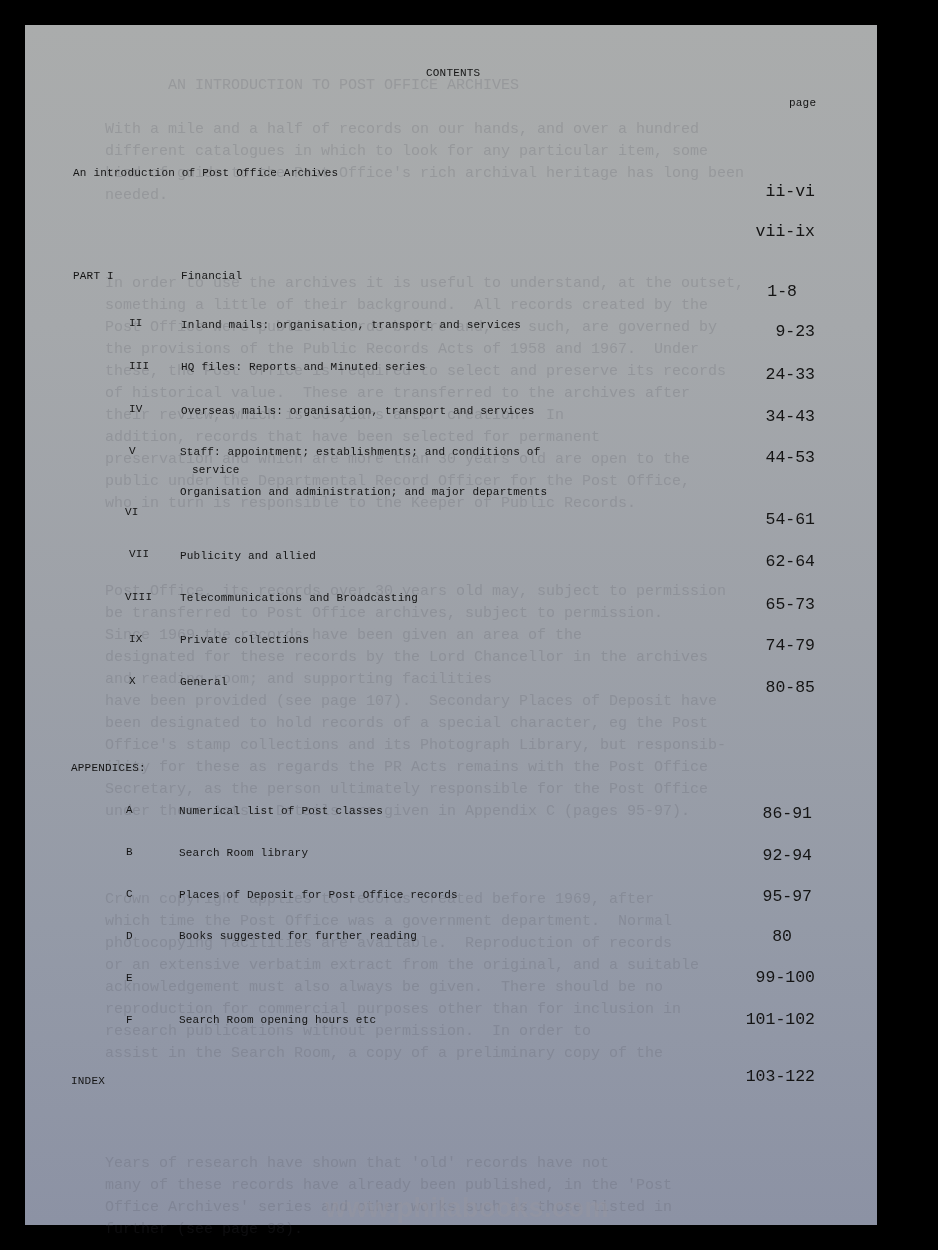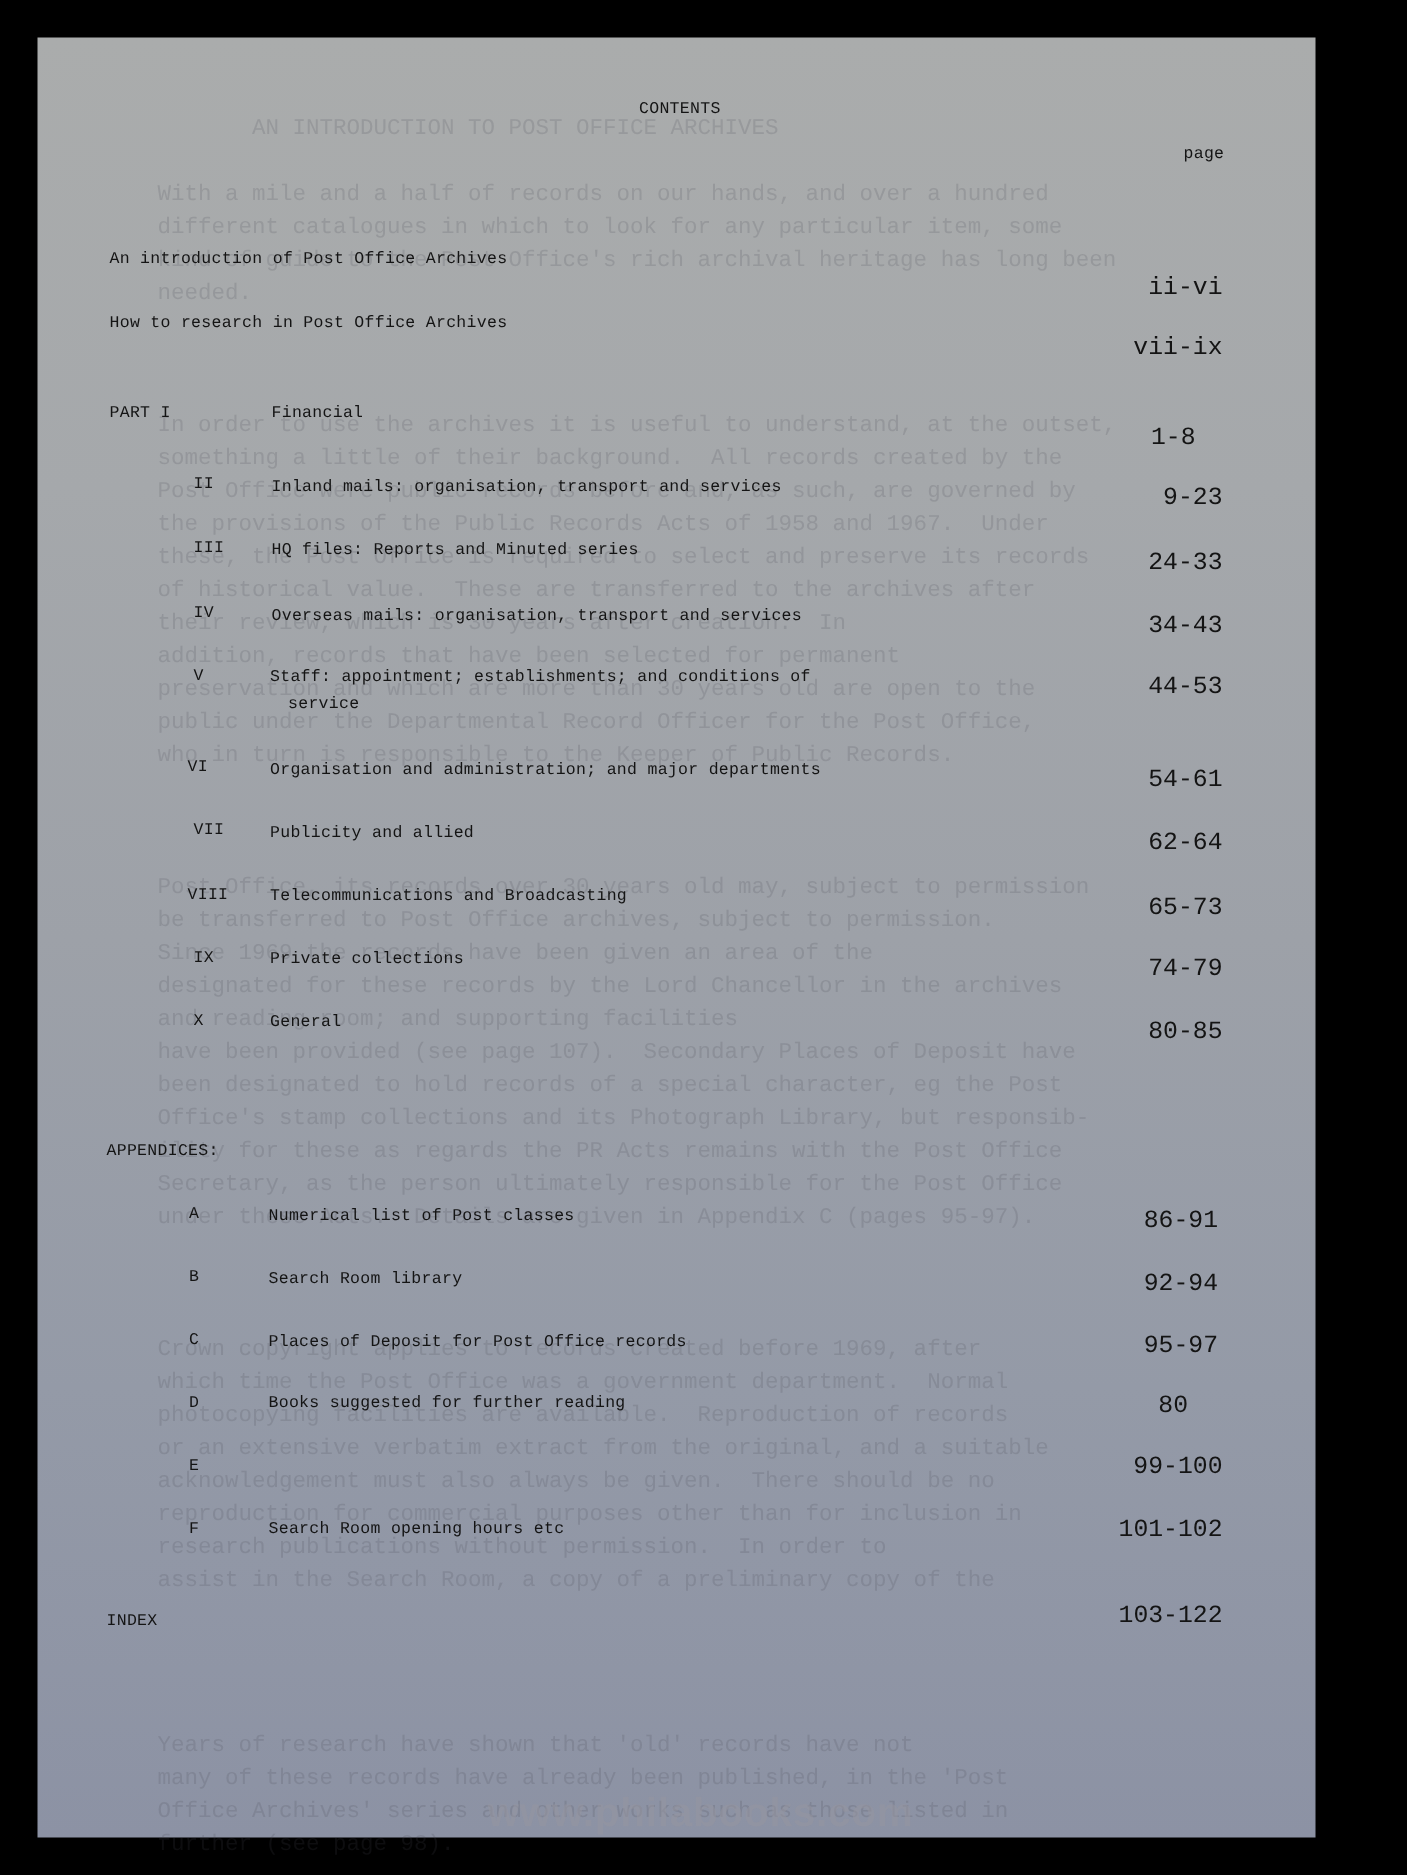--- a/index.html
+++ b/index.html
@@ -88,21 +88,20 @@
 However the staff, before the time of research to come, when all
 earlier Post Office books were reviewed; the records were large and the
 reviewing was carried out without any specified system of records
 </div>
 
   <div class="t" style="left:401px; top:42px;">CONTENTS</div>
   <div class="t" style="left:764px; top:72px;">page</div>
 
   <div class="t" style="left:48px; top:142px;">An introduction of Post Office Archives</div>
   <div class="num" style="right:62px; top:157px;">ii-vi</div>
-  <div class="t" style="left:48px; top:185px;">How to research in Post Office Archives</div>
   <div class="num" style="right:62px; top:197px;">vii-ix</div>
 
   <div class="t" style="left:48px; top:245px;">PART I</div>
   <div class="t" style="left:156px; top:245px;">Financial</div>
   <div class="num" style="right:80px; top:257px;">1-8</div>
 
   <div class="t" style="left:104px; top:292px;">II</div>
   <div class="t" style="left:156px; top:294px;">Inland mails: organisation, transport and services</div>
   <div class="num" style="right:62px; top:297px;">9-23</div>
 
@@ -113,21 +112,21 @@
   <div class="t" style="left:104px; top:378px;">IV</div>
   <div class="t" style="left:156px; top:380px;">Overseas mails: organisation, transport and services</div>
   <div class="num" style="right:62px; top:382px;">34-43</div>
 
   <div class="t" style="left:104px; top:420px;">V</div>
   <div class="t" style="left:155px; top:421px;">Staff: appointment; establishments; and conditions of</div>
   <div class="t" style="left:167px; top:439px;">service</div>
   <div class="num" style="right:62px; top:423px;">44-53</div>
 
   <div class="t" style="left:100px; top:481px;">VI</div>
-  <div class="t" style="left:155px; top:483px;font-family:Liberation Mono, monospace;">Organisation and administration; and major departments</div>
+  <div class="t" style="left:155px; top:461px;font-family:Liberation Mono, monospace;">Organisation and administration; and major departments</div>
   <div class="num" style="right:62px; top:485px;">54-61</div>
 
   <div class="t" style="left:104px; top:523px;">VII</div>
   <div class="t" style="left:155px; top:525px;">Publicity and allied</div>
   <div class="num" style="right:62px; top:527px;">62-64</div>
 
   <div class="t" style="left:100px; top:566px;">VIII</div>
   <div class="t" style="left:155px; top:567px;">Telecommunications and Broadcasting</div>
   <div class="num" style="right:62px; top:570px;">65-73</div>
 

